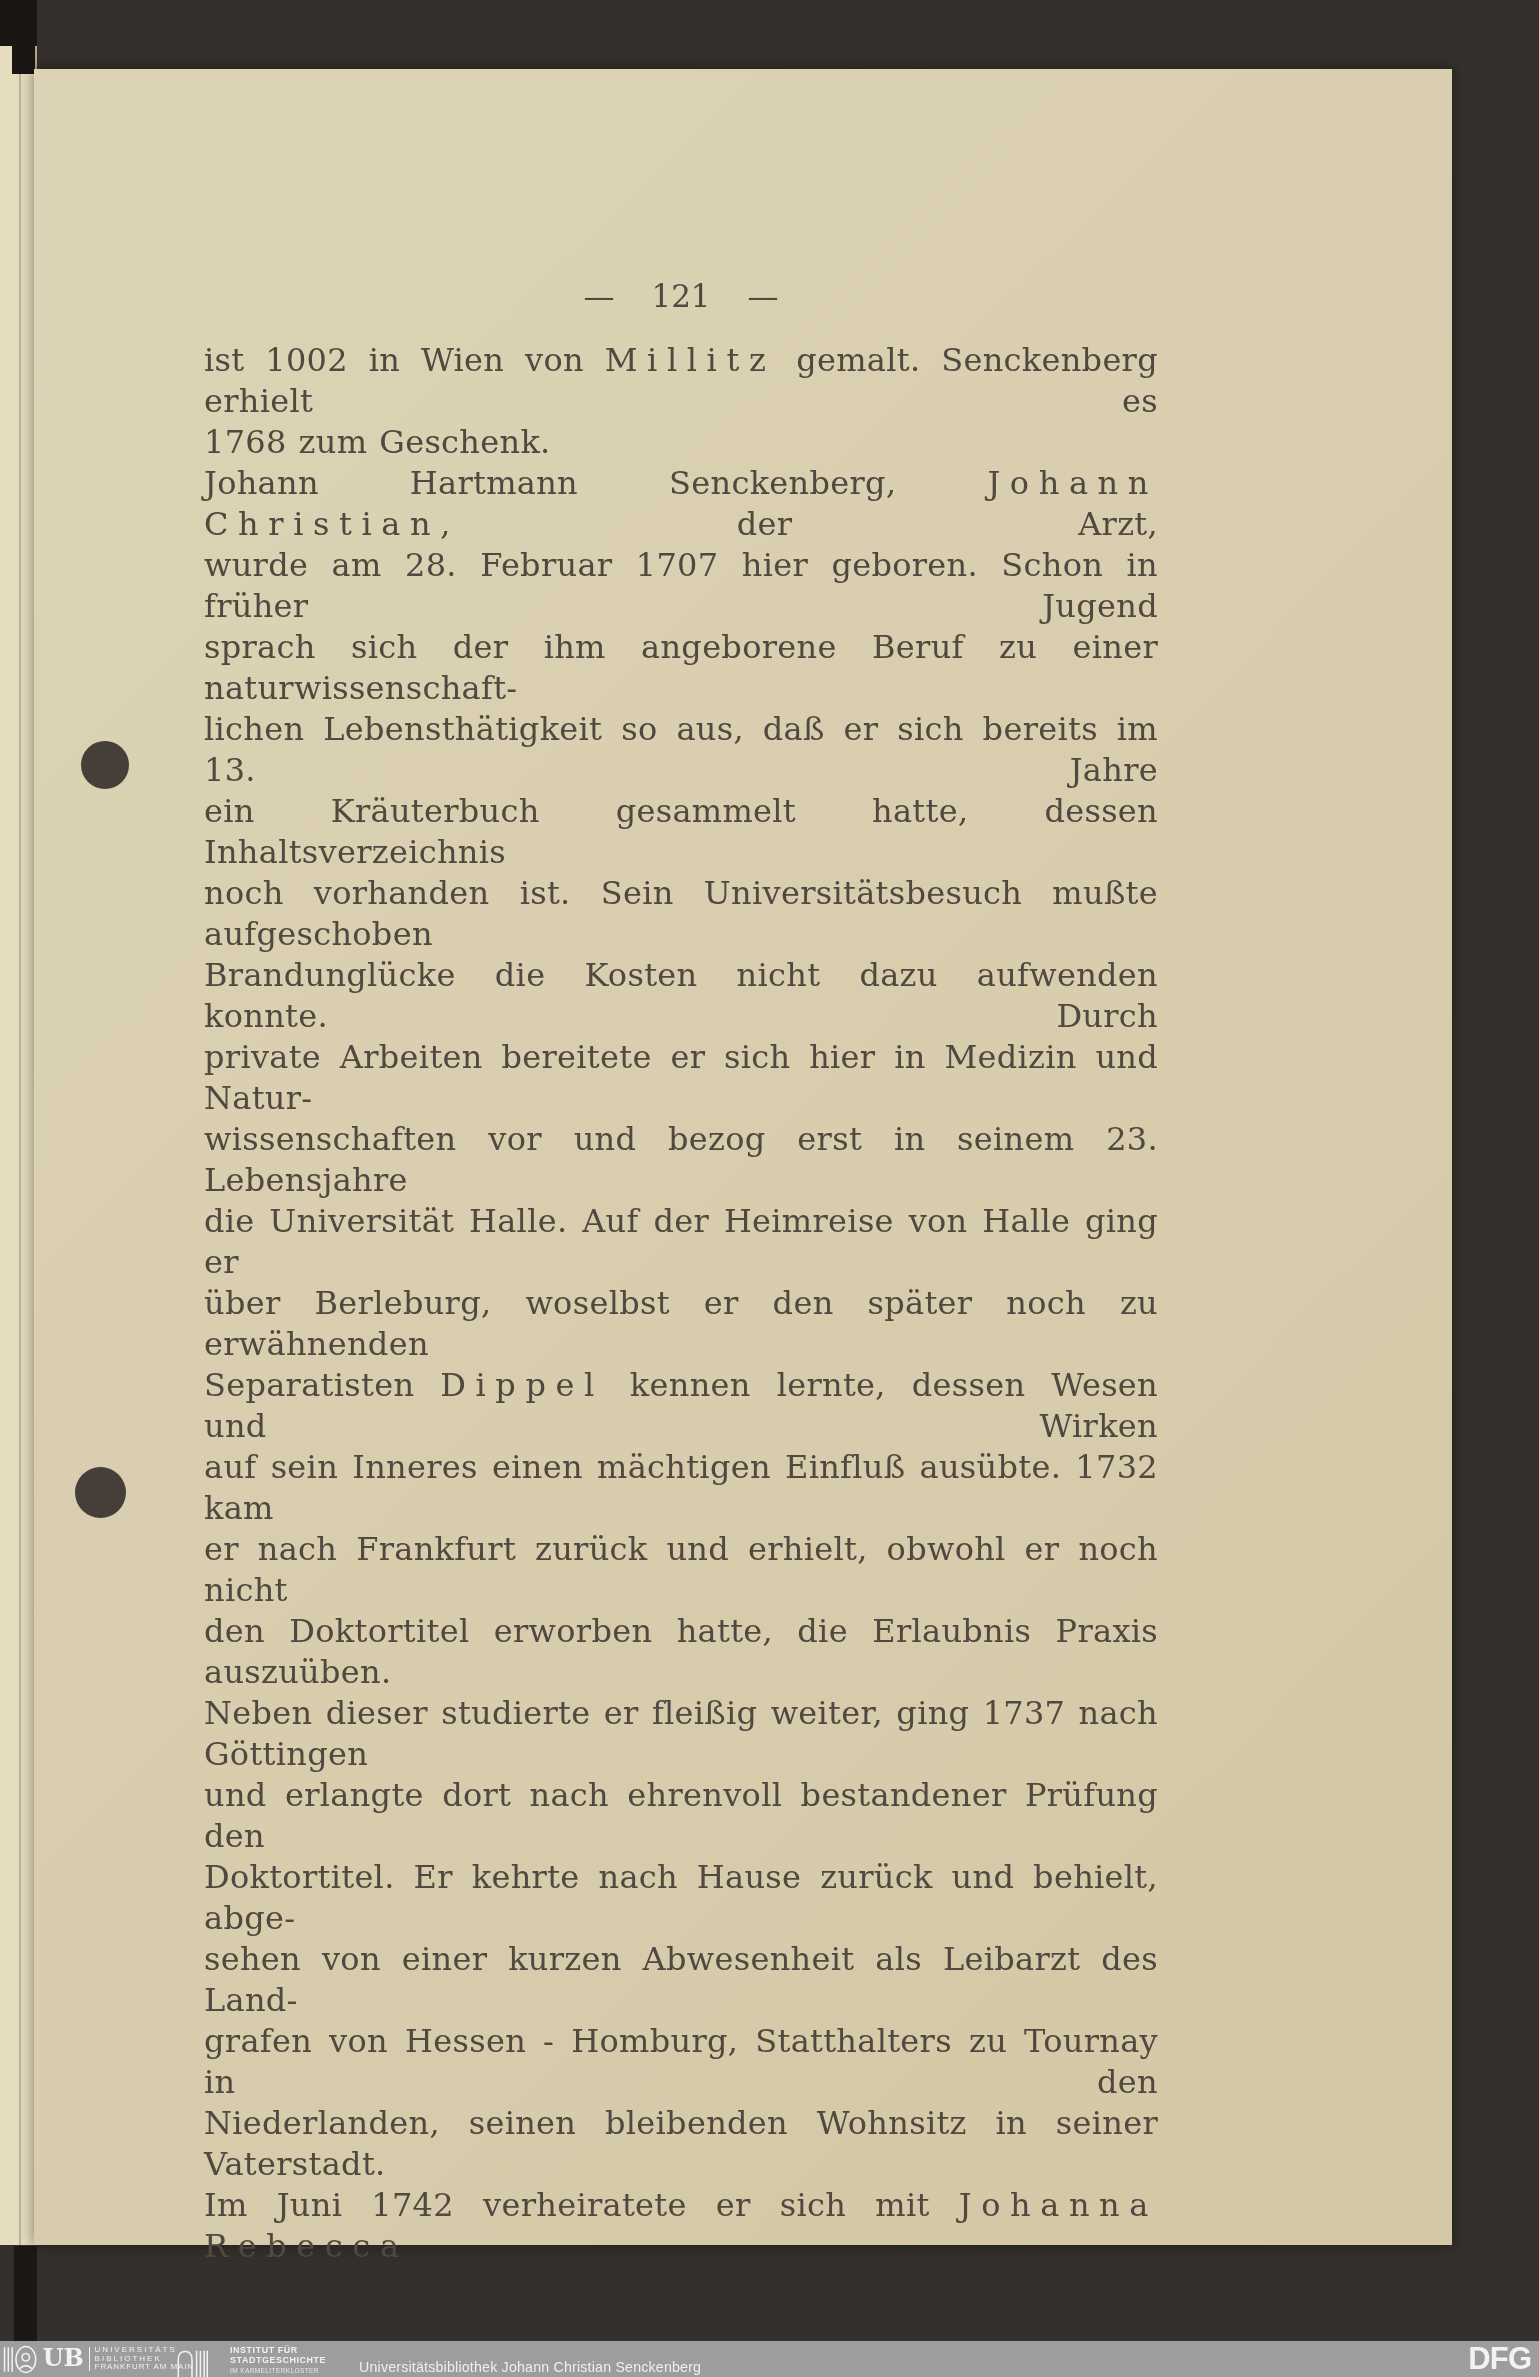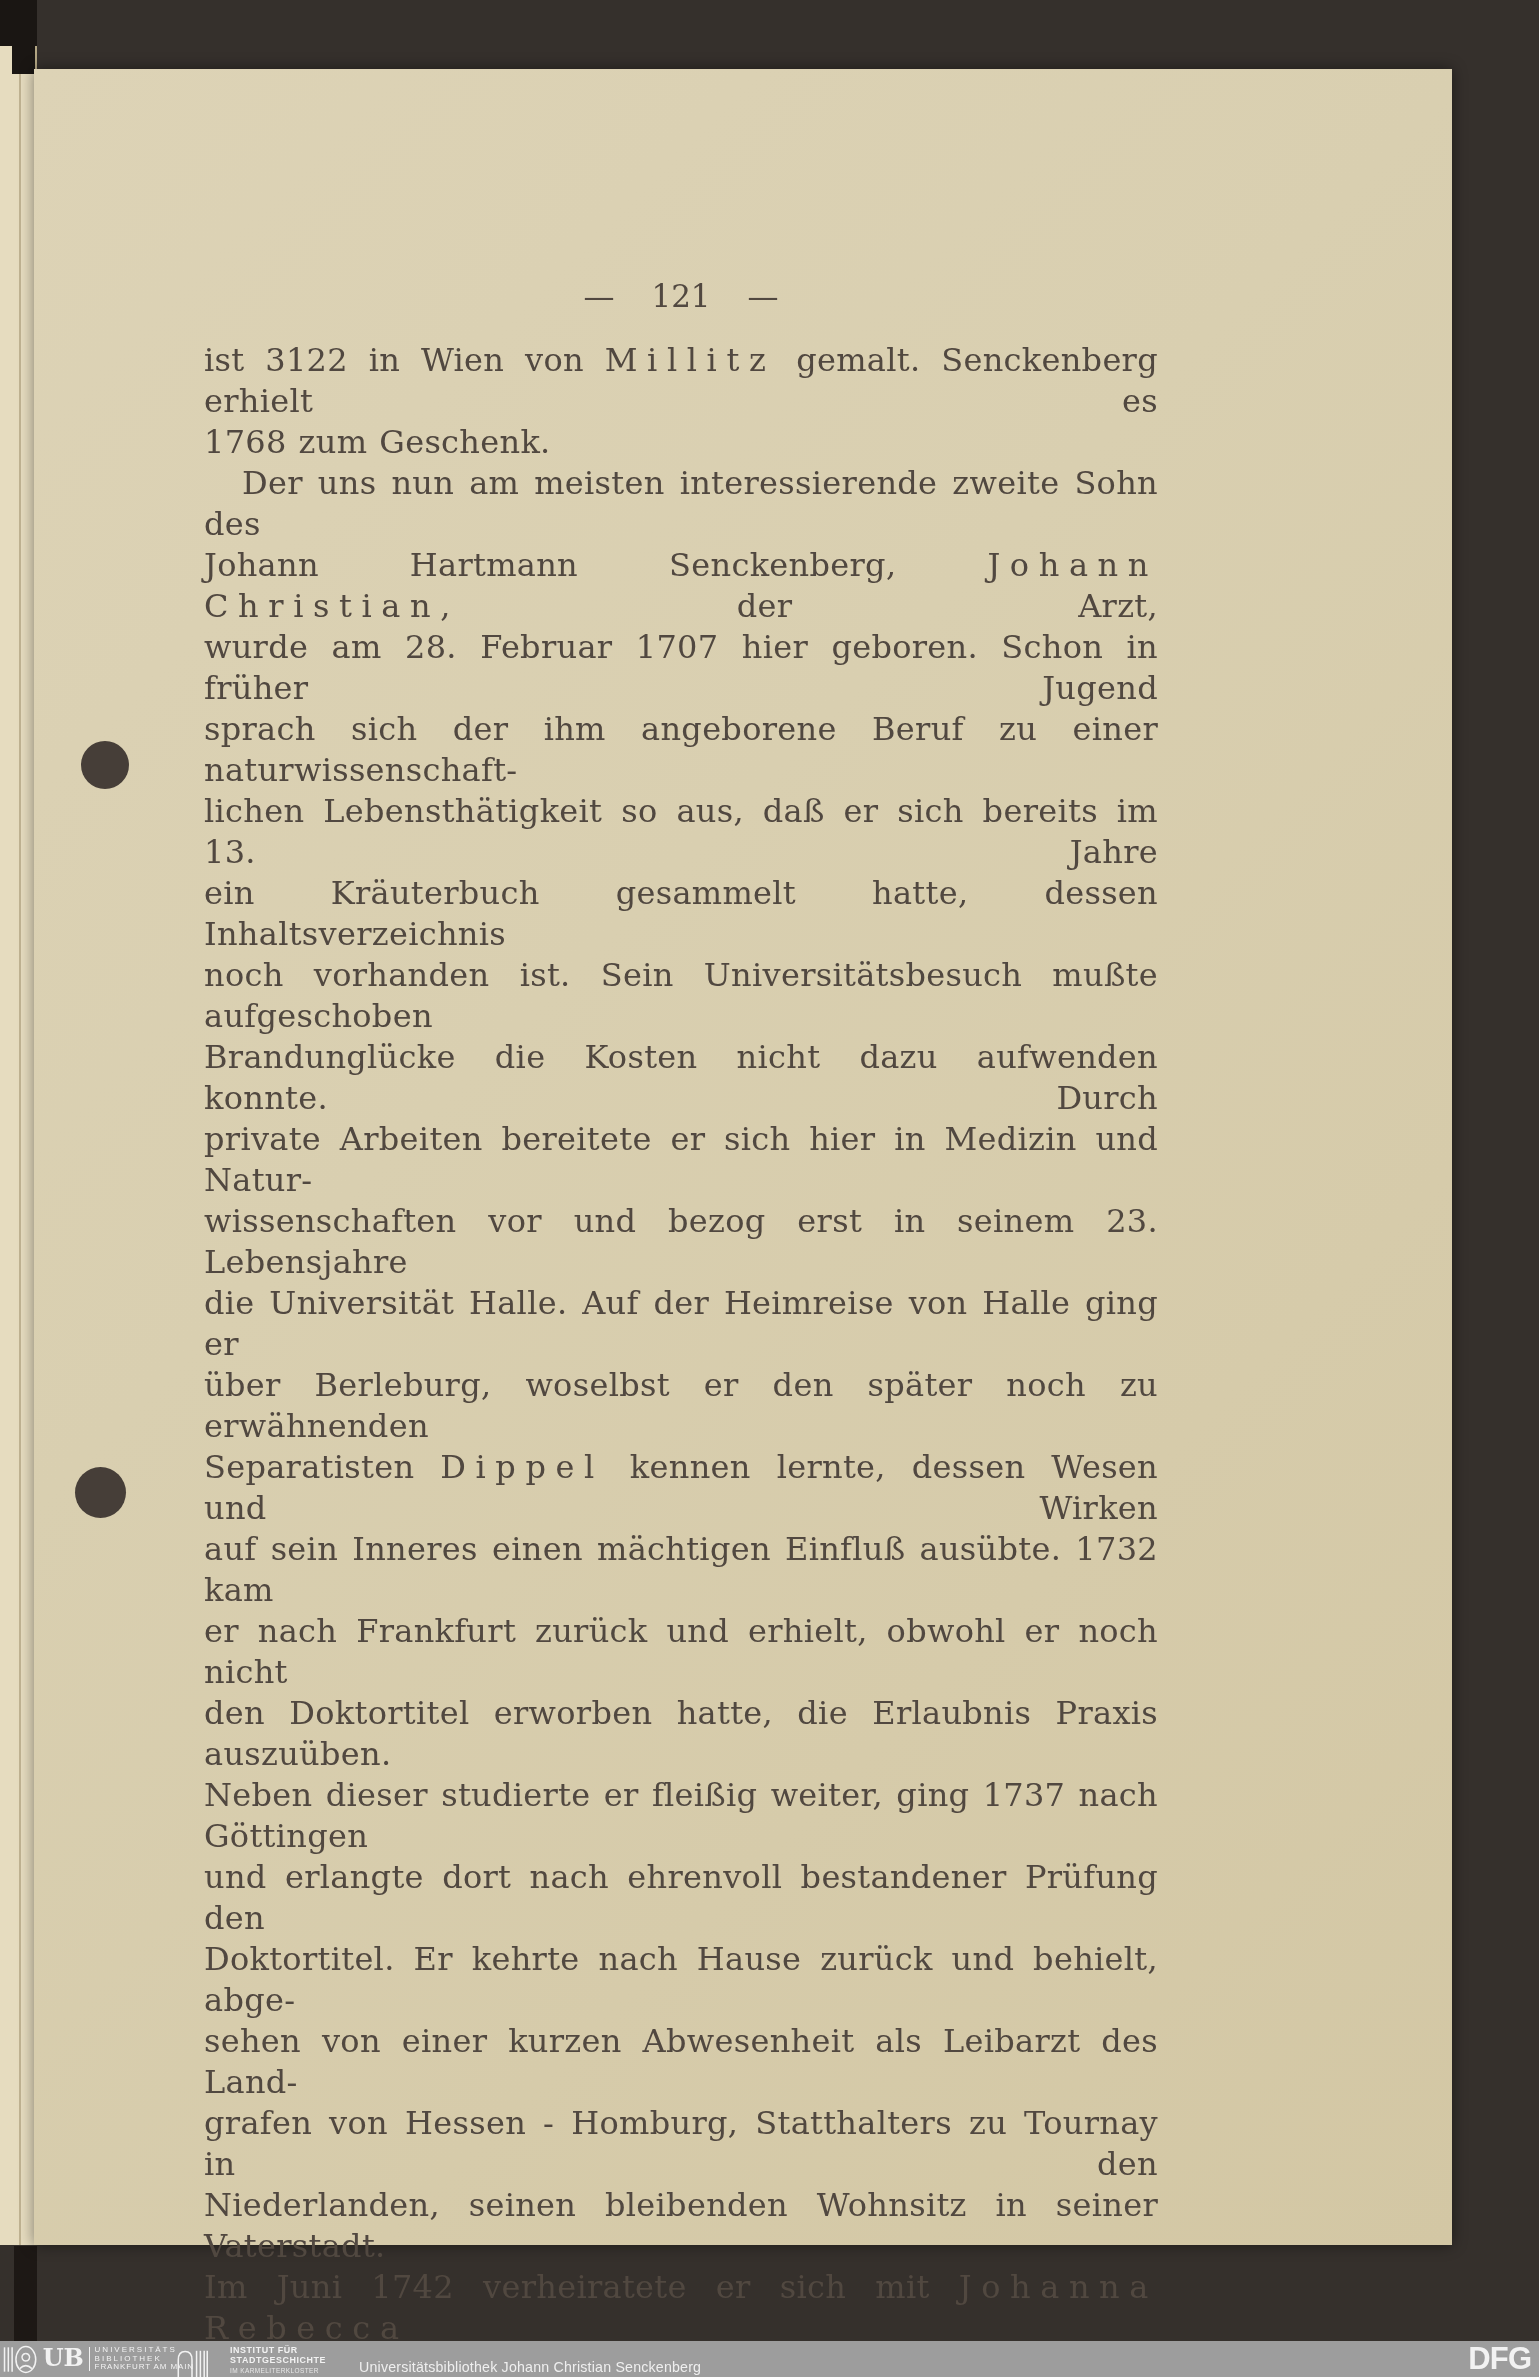--- a/index.html
+++ b/index.html
@@ -83,23 +83,22 @@
   <div class="corner-black-b"></div>
   <div class="bottom-mark"></div>
 
   <div class="page">
     <div class="page-header">
       <span>—</span>
       <span>121</span>
       <span>—</span>
     </div>
     <div class="page-text">
-        <div class="line"><span>ist 3122 in Wien von </span><span class="sperr">Millitz</span><span> gemalt.  Senckenberg erhielt es</span></div>
+        <div class="line"><span>ist 1002 in Wien von </span><span class="sperr">Millitz</span><span> gemalt.  Senckenberg erhielt es</span></div>
         <div class="line last"><span>1768 zum Geschenk.</span></div>
-        <div class="line ind"><span>Der uns nun am meisten interessierende zweite Sohn des</span></div>
         <div class="line"><span>Johann Hartmann Senckenberg, </span><span class="sperr">Johann Christian</span><span>, der Arzt,</span></div>
         <div class="line"><span>wurde am 28. Februar 1707 hier geboren.  Schon in früher Jugend</span></div>
         <div class="line"><span>sprach sich der ihm angeborene Beruf zu einer naturwissenschaft-</span></div>
         <div class="line"><span>lichen Lebensthätigkeit so aus, daß er sich bereits im 13. Jahre</span></div>
         <div class="line"><span>ein Kräuterbuch gesammelt hatte, dessen Inhaltsverzeichnis</span></div>
         <div class="line"><span>noch vorhanden ist.  Sein Universitätsbesuch mußte aufgeschoben</span></div>
         <div class="line"><span>Brandunglücke die Kosten nicht dazu aufwenden konnte.  Durch</span></div>
         <div class="line"><span>private Arbeiten bereitete er sich hier in Medizin und Natur-</span></div>
         <div class="line"><span>wissenschaften vor und bezog erst in seinem 23. Lebensjahre</span></div>
         <div class="line"><span>die Universität Halle.  Auf der Heimreise von Halle ging er</span></div>

